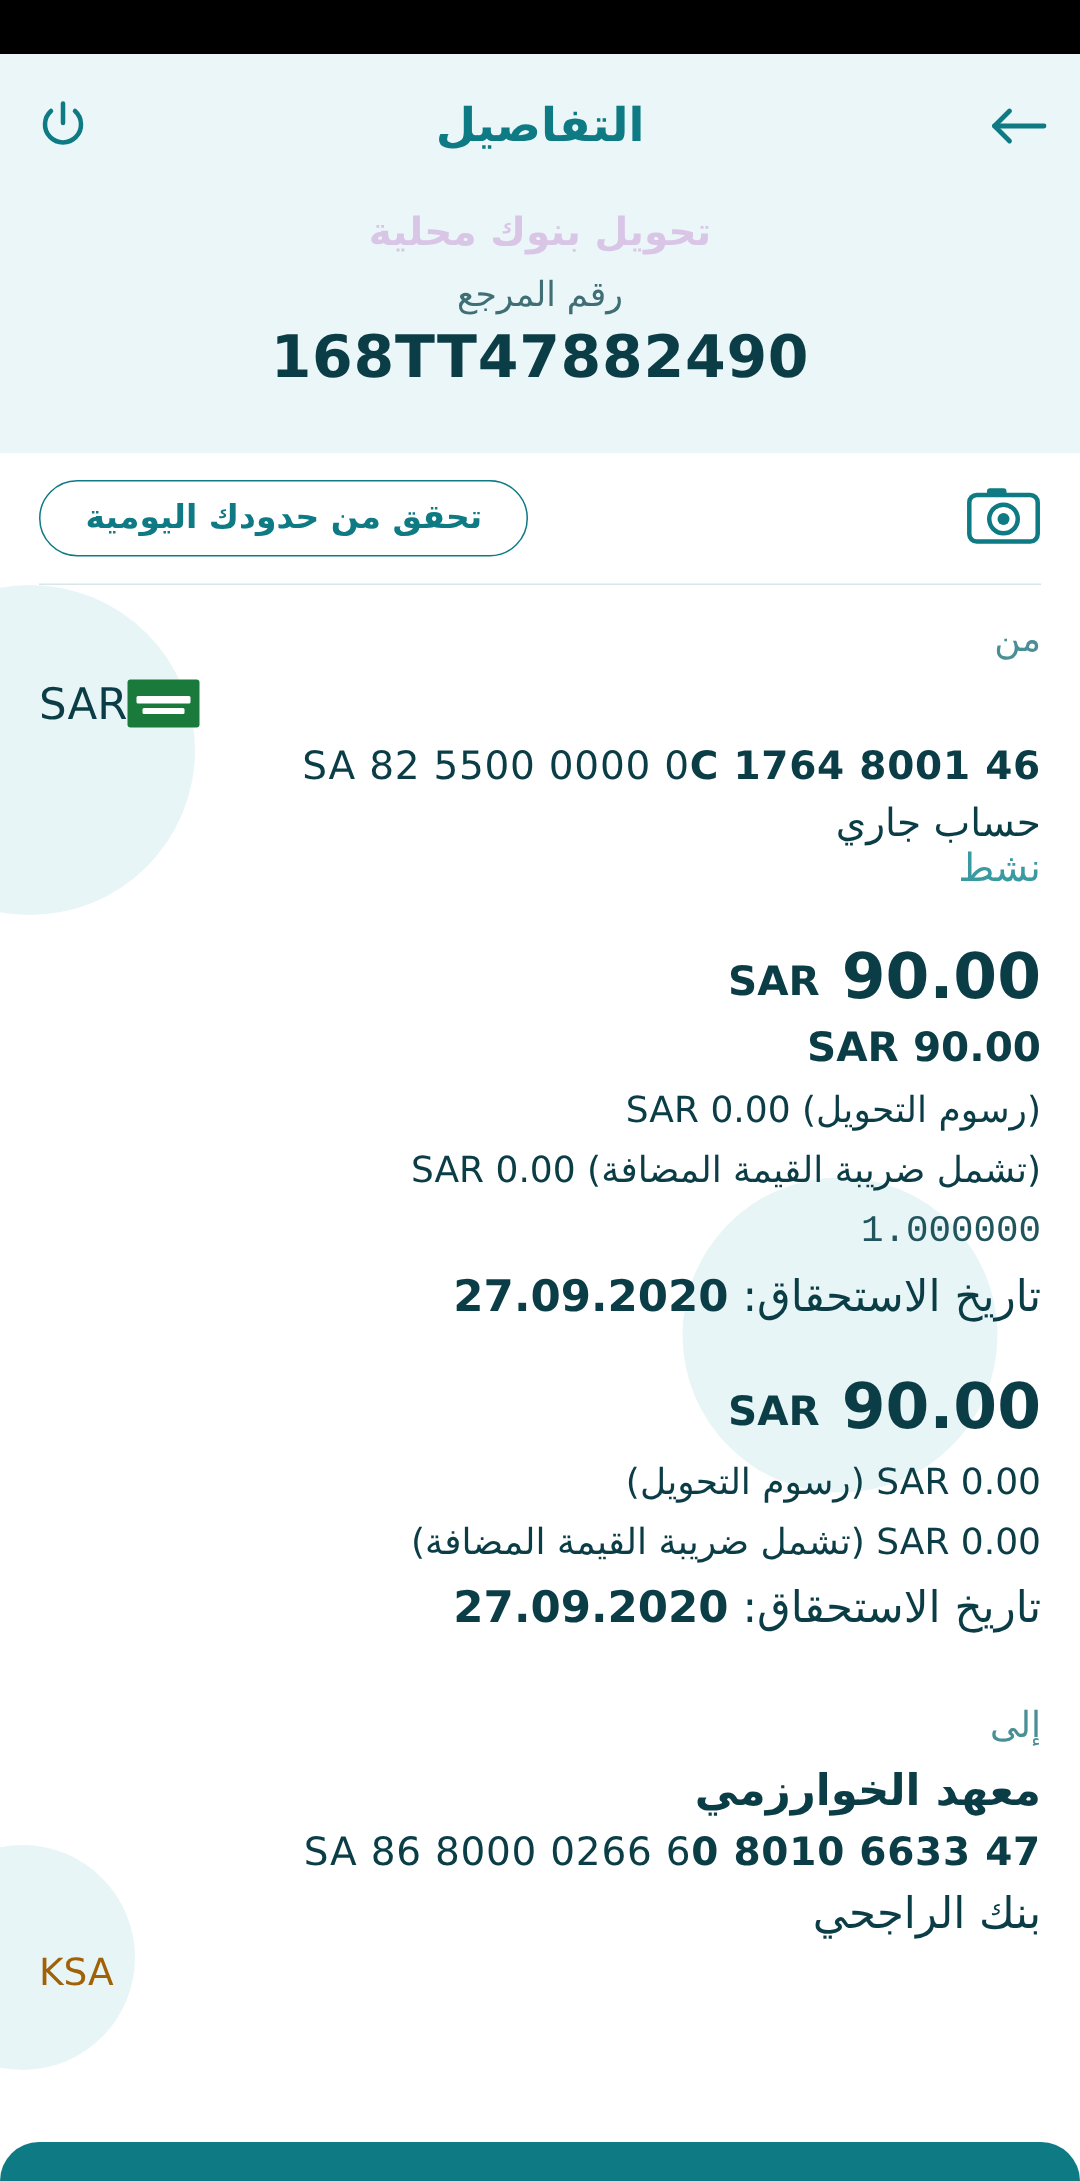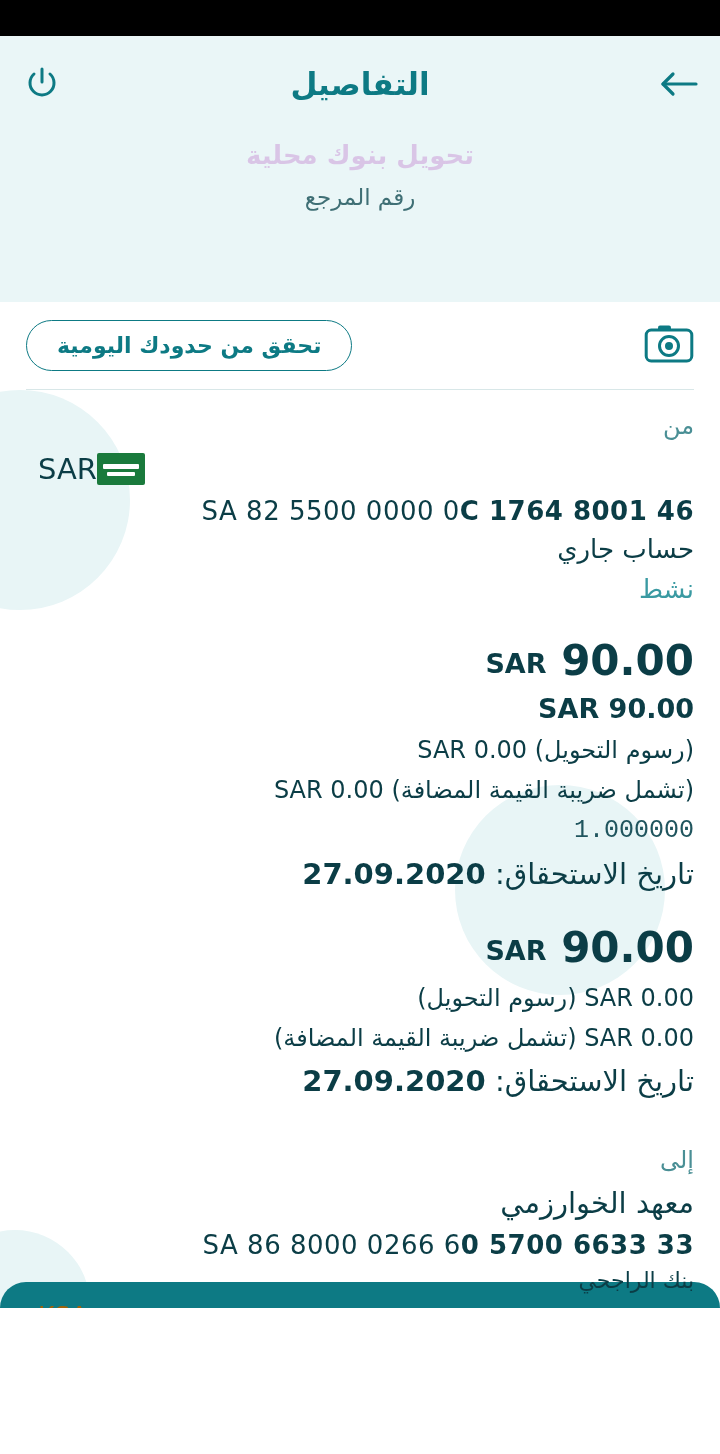--- a/index.html
+++ b/index.html
@@ -6,21 +6,21 @@
   html, body {
     width: 720px;
     height: 1454px;
     background: #ffffff;
     font-family: "DejaVu Sans", "Liberation Sans", sans-serif;
     overflow: hidden;
   }
   .phone {
     position: relative;
     width: 720px;
-    height: 1308px;
+    height: 1454px;
     background: #ffffff;
     overflow: hidden;
   }
   
   .status-bar {
     height: 36px;
     background: #000000;
     width: 100%;
   }
   
@@ -135,21 +135,21 @@
     z-index: 0;
   }
   .circ-1 { width: 220px; height: 220px; left: -90px; top: 390px; }
   .circ-2 { width: 210px; height: 210px; left: 455px; top: 785px; }
   .circ-3 { width: 150px; height: 150px; left: -60px; top: 1230px; }
 
   
   .content {
     position: relative;
     z-index: 2;
-    padding: 22px 26px 0 38px;
+    padding: 22px 26px 0 26px;
     text-align: right;
   }
   .section-label {
     font-size: 24px;
     color: #4a8f95;
     margin-bottom: 12px;
   }
   .from-row {
     display: flex;
     flex-direction: row-reverse;
@@ -198,21 +198,21 @@
   }
   .iban .bold { font-weight: bold; }
   .acct-type {
     font-size: 26px;
     color: #0b3d46;
     margin-top: 8px;
   }
   .acct-status {
     font-size: 26px;
     color: #3a9aa2;
-    margin-top: 10px;
+    margin-top: 0;
   }
 
   .amount-block { margin-top: 32px; }
   .amount-big {
     font-size: 42px;
     font-weight: bold;
     color: #0b3d46;
     direction: ltr;
     text-align: right;
   }
@@ -246,26 +246,26 @@
   .due {
     font-size: 29px;
     color: #0b3d46;
     margin-top: 12px;
   }
   .due .b { font-weight: bold; }
 
   .to-block { margin-top: 48px; }
   .to-name {
     font-size: 29px;
-    font-weight: normal;
+    font-weight: bold;
     color: #0b3d46;
     margin-top: 6px;
   }
   .to-bank {
-    font-size: 22px;
+    font-size: 29px;
     color: #0b3d46;
     margin-top: 8px;
   }
   .to-country {
     font-size: 25px;
     color: #a16207;
     margin-top: 8px;
     direction: ltr;
     text-align: left;
   }
@@ -300,20 +300,21 @@
         <path d="M18 3 V16" stroke="#0d7a84" stroke-width="3" stroke-linecap="round"></path>
       </svg>
     </div>
   </div>
 
   <div class="hero">
     <div class="hero-curve"></div>
     <div class="hero-inner">
       <div class="hero-type">تحويل بنوك محلية</div>
       <div class="hero-ref-label">رقم المرجع</div>
+      <div class="hero-ref-value">168TT47882490</div>
     </div>
   </div>
 
   <div class="action-row">
     <div class="camera-icon">
       <svg width="50" height="42" viewBox="0 0 50 42" fill="none" aria-hidden="true">
         <rect x="2.2" y="7" width="45.6" height="31" rx="5" stroke="#0d7a84" stroke-width="3"></rect>
         <circle cx="25" cy="23" r="9.5" stroke="#0d7a84" stroke-width="3"></circle>
         <circle cx="25" cy="23" r="4" fill="#0d7a84"></circle>
         <rect x="14" y="2.5" width="13" height="5" rx="2" fill="#0d7a84"></rect>
@@ -365,21 +366,21 @@
       <div class="line-rtl b">SAR 0.00 (تشمل ضريبة القيمة المضافة)</div>
       <div class="due">
         <span>تاريخ الاستحقاق</span><span>: </span><span class="b">27.09.2020</span>
       </div>
     </div>
 
     <div class="to-block">
       <div class="section-label">إلى</div>
       <div class="to-name">معهد الخوارزمي</div>
       <div class="iban">
-        <span>SA 86 8000 0266 6</span><span class="bold">0 5700 6633 33</span>
+        <span>SA 86 8000 0266 6</span><span class="bold">0 8010 6633 47</span>
       </div>
       <div class="to-bank">بنك الراجحي</div>
       <div class="to-country">KSA</div>
     </div>
 
   </div>
 
   <div class="bottom-bar"></div>
 </div>
 

